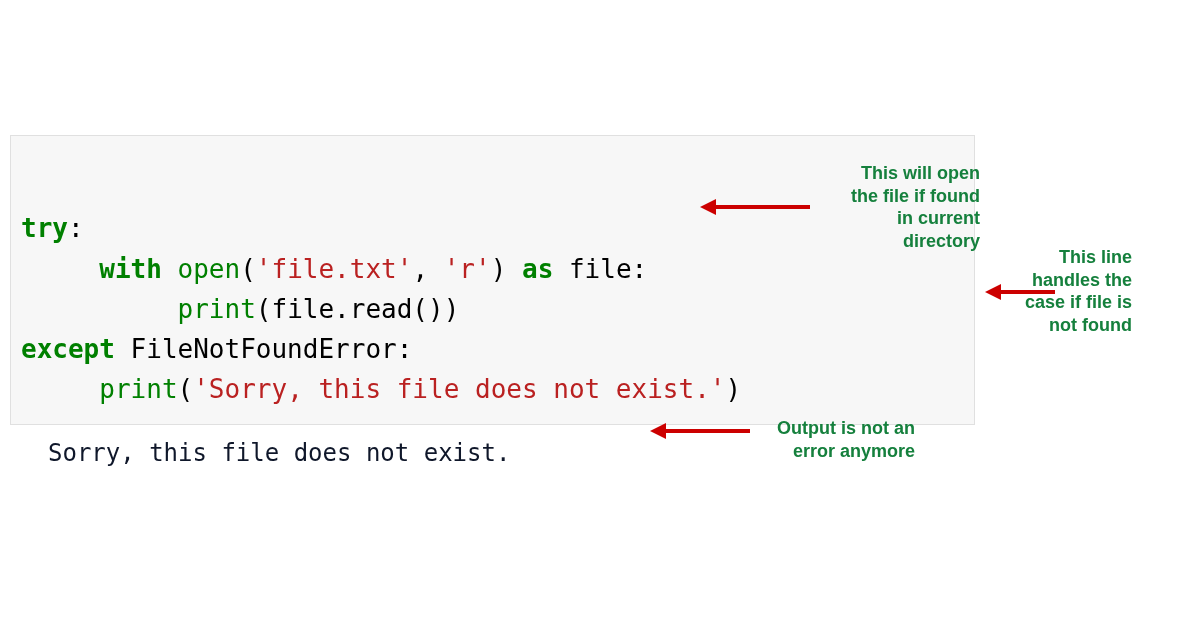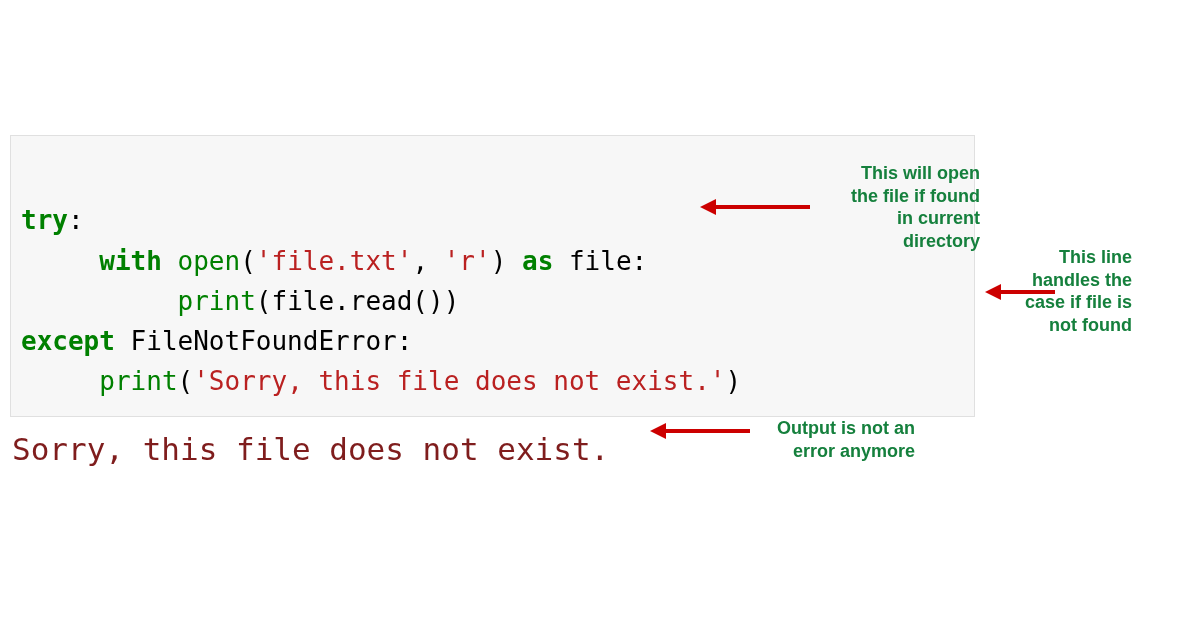--- a/index.html
+++ b/index.html
@@ -12,34 +12,35 @@
     }
     .container {
       position: absolute;
       top: 135px;
       left: 10px;
       width: 1180px;
     }
     .code-block {
       background: #f7f7f7;
       border: 1px solid #e0e0e0;
-      padding: 24px 10px 14px 10px;
+      padding: 32px 10px 14px 10px;
       font-family: "Consolas", "Menlo", "Monaco", monospace;
       font-size: 26px;
       line-height: 1.55;
       width: 965px;
       white-space: pre;
       position: relative;
     }
     .output-line {
       font-family: "Consolas", "Menlo", "Monaco", monospace;
-      font-size: 31px;
+      font-size: 24px;
       padding: 14px 2px 4px 2px;
-      color: #7f1d1d;
+      color: #0f172a;
       display: inline-block;
+      margin-left: 36px;
     }
     .kw { color: #008000; font-weight: bold; }
     .builtin { color: #008000; }
     .str { color: #ba2121; }
     .plain { color: #000; }
 
     .annot {
       position: absolute;
       color: #15803d;
       font-weight: bold;

